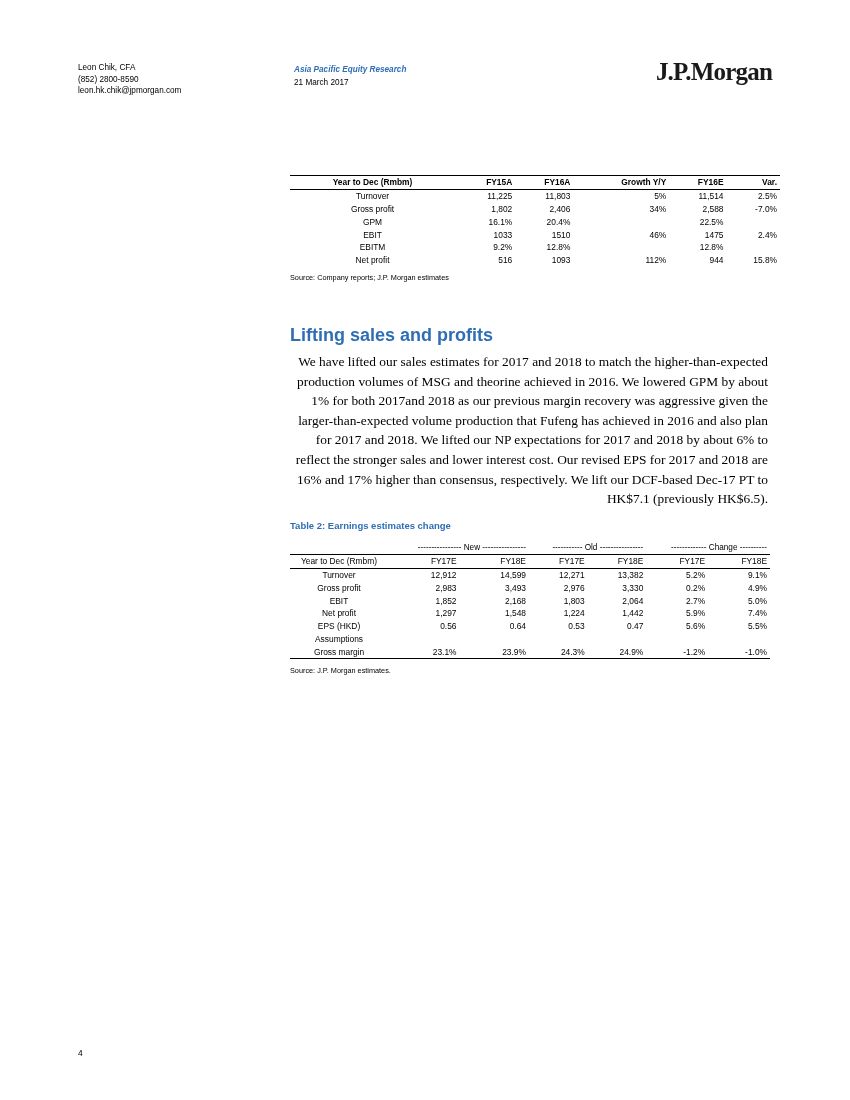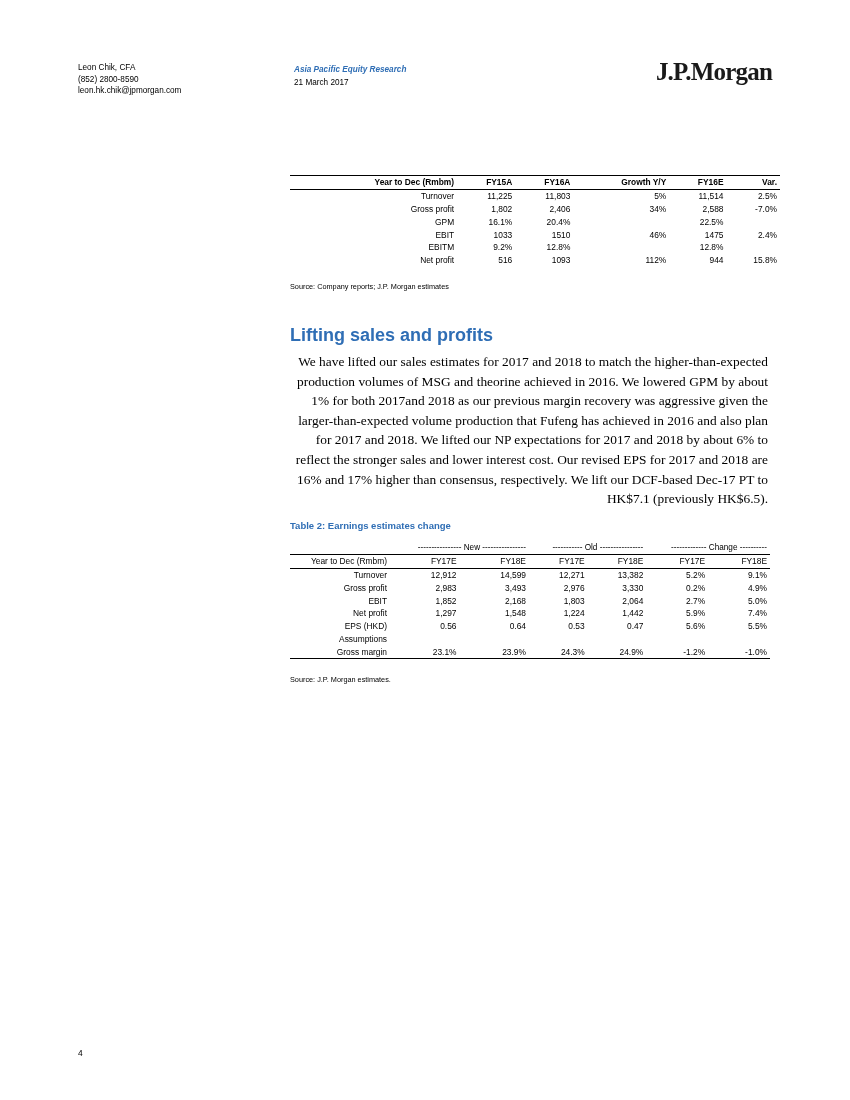--- a/index.html
+++ b/index.html
@@ -84,37 +84,37 @@
     font-size: 8.4px;
     margin-top: 11px;
   }
   table.fin td, table.fin th {
     padding: 1.4px 3px 1.4px 0;
     font-weight: normal;
     text-align: right;
     white-space: nowrap;
   }
   table.fin td.lbl, table.fin th.lbl {
-    text-align: right;
+    text-align: center;
     padding-left: 1px;
   }
   table.fin thead th {
     font-weight: bold;
   }
   .hdr-row th {
     border-top: 1px solid #000;
     border-bottom: 1px solid #000;
     padding-top: 2px;
     padding-bottom: 2px;
   }
   .lastrow td { border-bottom: 1px solid #000; }
   .src {
     font-size: 7.3px;
     color: #000;
-    margin-top: 16px;
+    margin-top: 7px;
   }
   .grouphdr td {
     text-align: center;
     font-size: 8.2px;
     font-weight: bold;
     padding-bottom: 0;
     padding-top: 1px;
   }
   .bold td { font-weight: bold; }
 

